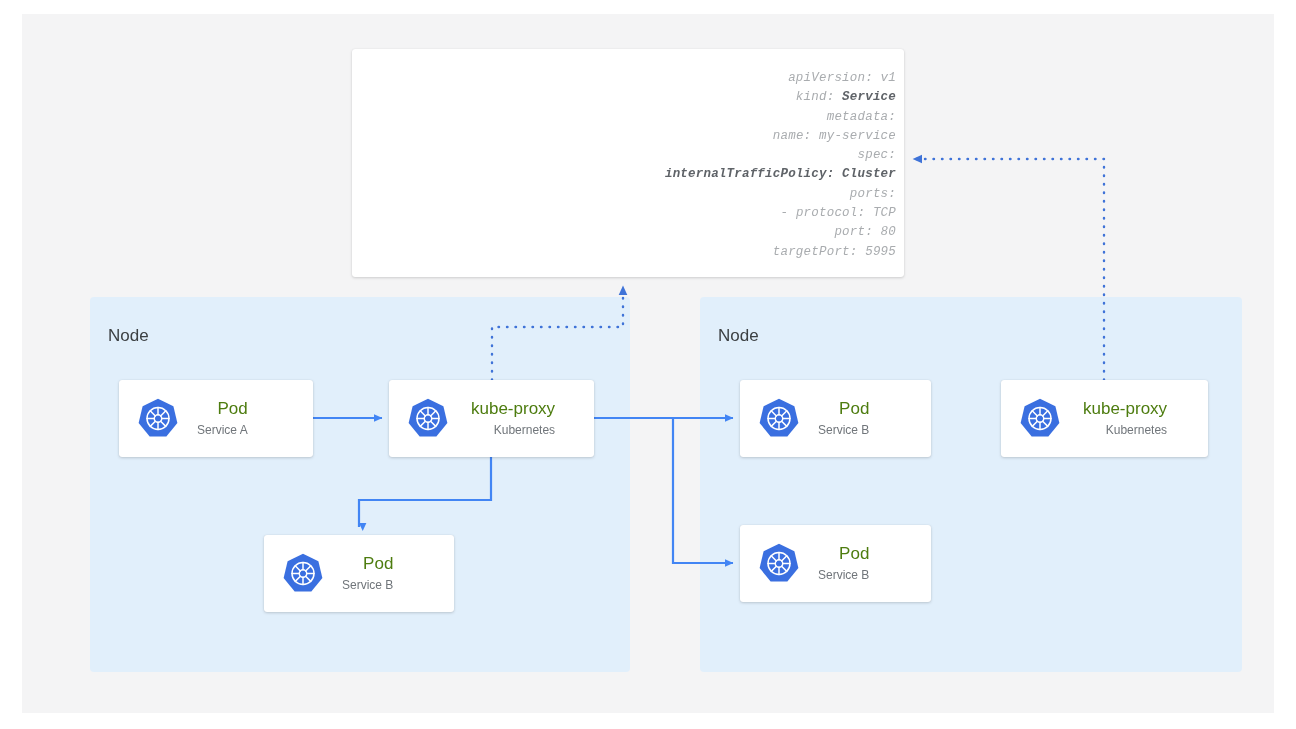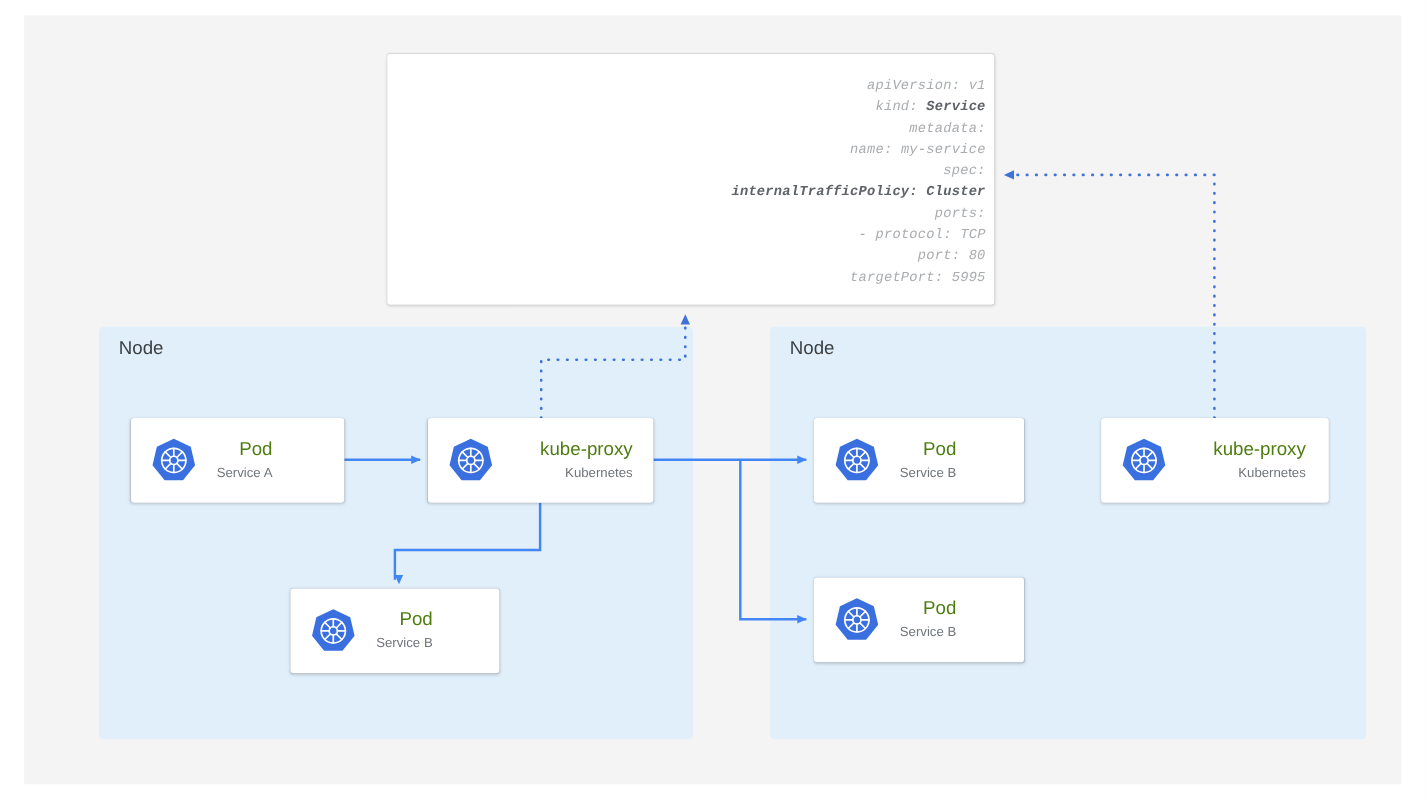--- a/index.html
+++ b/index.html
@@ -72,21 +72,21 @@
     position: absolute;
     background: #e1effb;
     border-radius: 4px;
   }
   #node-left  { left: 68px;  top: 283px; width: 540px; height: 375px; }
   #node-right { left: 678px; top: 283px; width: 542px; height: 375px; }
 
   .node-label {
     position: absolute;
     left: 18px;
-    top: 10px;
+    top: 29px;
     font-size: 17px;
     color: #3c4043;
     font-family: "Liberation Sans", sans-serif;
     white-space: nowrap;
   }
 
   
   .card {
     position: absolute;
     background: #ffffff;
@@ -126,21 +126,21 @@
 
   
   #pod-a        { left: 97px;  top: 366px; width: 194px; height: 77px; }
   #kube-proxy-1 { left: 367px; top: 366px; width: 205px; height: 77px; }
   #pod-b-local  { left: 242px; top: 521px; width: 190px; height: 77px; }
   #pod-b-1      { left: 718px; top: 366px; width: 191px; height: 77px; }
   #pod-b-2      { left: 718px; top: 511px; width: 191px; height: 77px; }
   #kube-proxy-2 { left: 979px; top: 366px; width: 207px; height: 77px; }
 
   #kube-proxy-1 .card-text,
-  #kube-proxy-2 .card-text { left: 82px; margin-left: 20px; }
+  #kube-proxy-2 .card-text { left: 82px; }
 
   
   #connectors {
     position: absolute;
     left: 0;
     top: 0;
     width: 1296px;
     height: 729px;
     pointer-events: none;
   }

